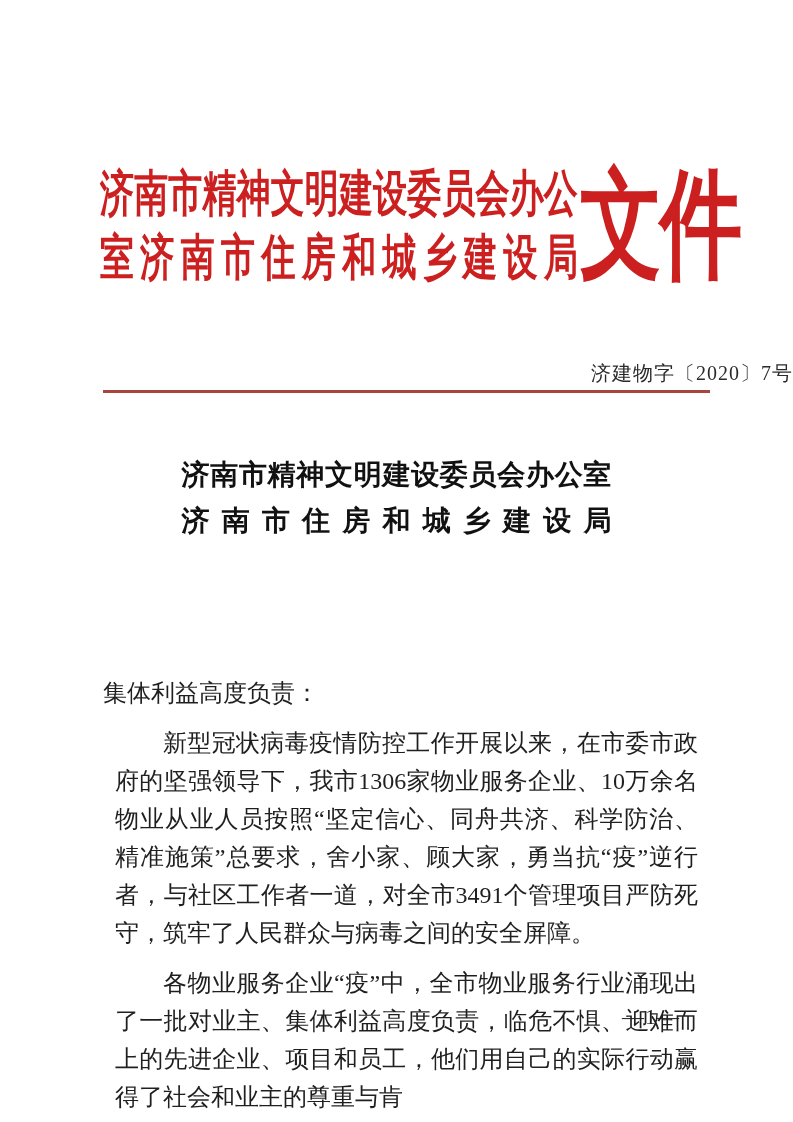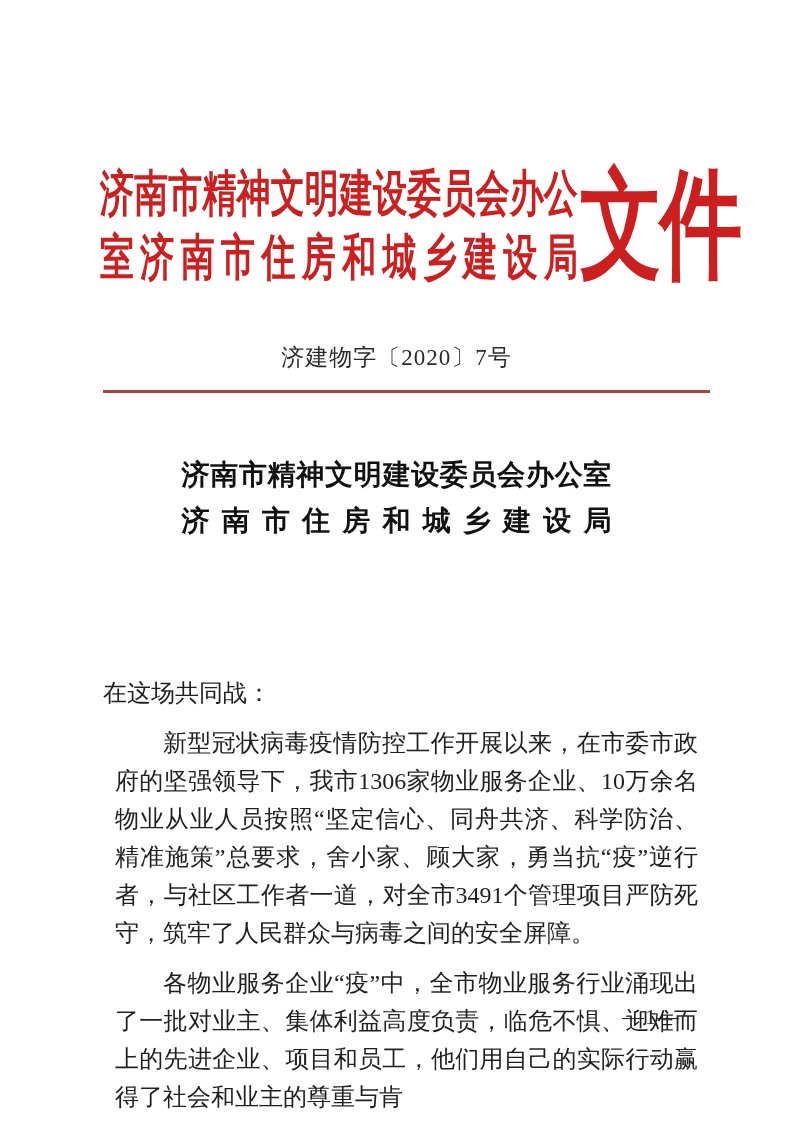--- a/index.html
+++ b/index.html
@@ -50,25 +50,25 @@
     margin-left: 2px;
     transform: scaleY(1.45);
     transform-origin: center;
     letter-spacing: -2px;
     white-space: nowrap;
   }
 
   
   .doc-number {
     position: absolute;
-    top: 342px;
+    top: 360px;
     left: 0;
     width: 100%;
-    text-align: center;
-    font-size: 23px;
+    text-align: right;
+    font-size: 20px;
     color: #2a2a2a;
     letter-spacing: 1px;
   }
 
   
   .red-rule {
     position: absolute;
     top: 390px;
     left: 103px;
     width: 607px;
@@ -203,20 +203,20 @@
         <span>和</span>
         <span>城</span>
         <span>乡</span>
         <span>建</span>
         <span>设</span>
         <span>局</span>
       </div>
   </div>
 
   <div class="body-block">
-    <p class="salutation">在这场共同战：</p>
+    <p class="salutation">集体利益高度负责：</p>
     <p class="paragraph">新型冠状病毒疫情防控工作开展以来，在市委市政府的坚强领导下，我市1306家物业服务企业、10万余名物业从业人员按照“坚定信心、同舟共济、科学防治、精准施策”总要求，舍小家、顾大家，勇当抗“疫”逆行者，与社区工作者一道，对全市3491个管理项目严防死守，筑牢了人民群众与病毒之间的安全屏障。</p>
     <p class="paragraph">各物业服务企业“疫”中，全市物业服务行业涌现出了一批对业主、集体利益高度负责，临危不惧、迎难而上的先进企业、项目和员工，他们用自己的实际行动赢得了社会和业主的尊重与肯</p>
   </div>
 
   <div class="page-number">—1—</div>
 
 </div>
 
 </body></html>

